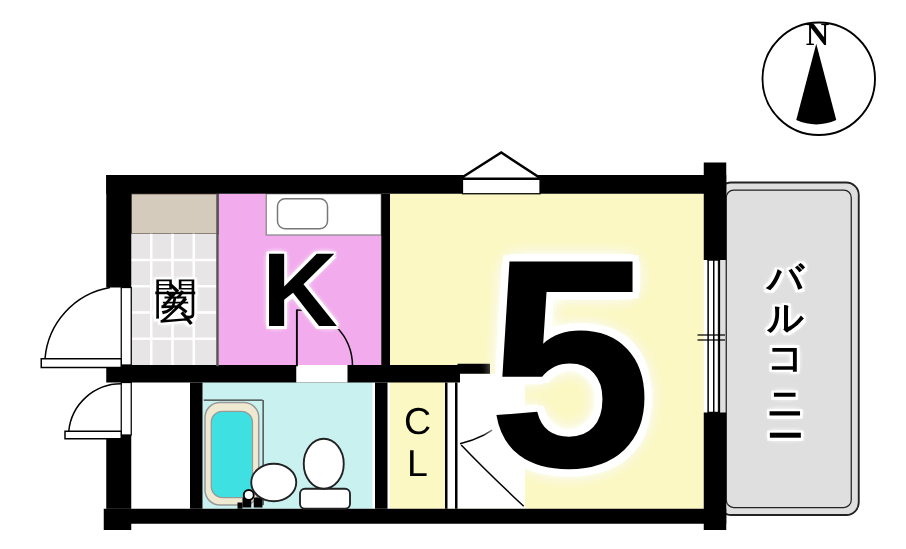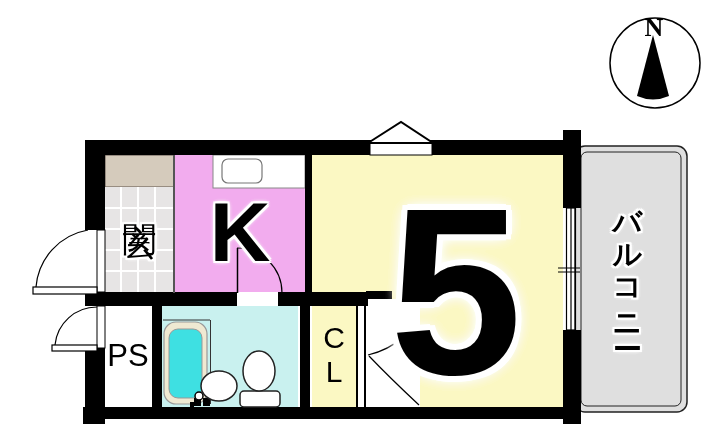--- a/index.html
+++ b/index.html
@@ -141,17 +141,16 @@
   <g>
     <circle cx="655" cy="63" r="45" fill="#ffffff" stroke="#000" stroke-width="1.5"></circle>
     <path d="M 653 35 L 637 96 Q 653 103 669 96 Z" fill="#000"></path>
   </g>
 </svg>
 
 <div class="label vtext halo" id="entrance-label">玄関</div>
 <div class="label halo" id="kitchen-label">K</div>
 <div class="label halo-big" id="main-room-label">5</div>
 <div class="label vtext halo" id="balcony-label">バルコニー</div>
-<div class="label" id="ps-label">PS</div>
 <div class="label" id="cl-label"><span>C</span><br><span>L</span></div>
 <div class="label" id="north-label">N</div>
 
 </div>
 
 </body></html>

